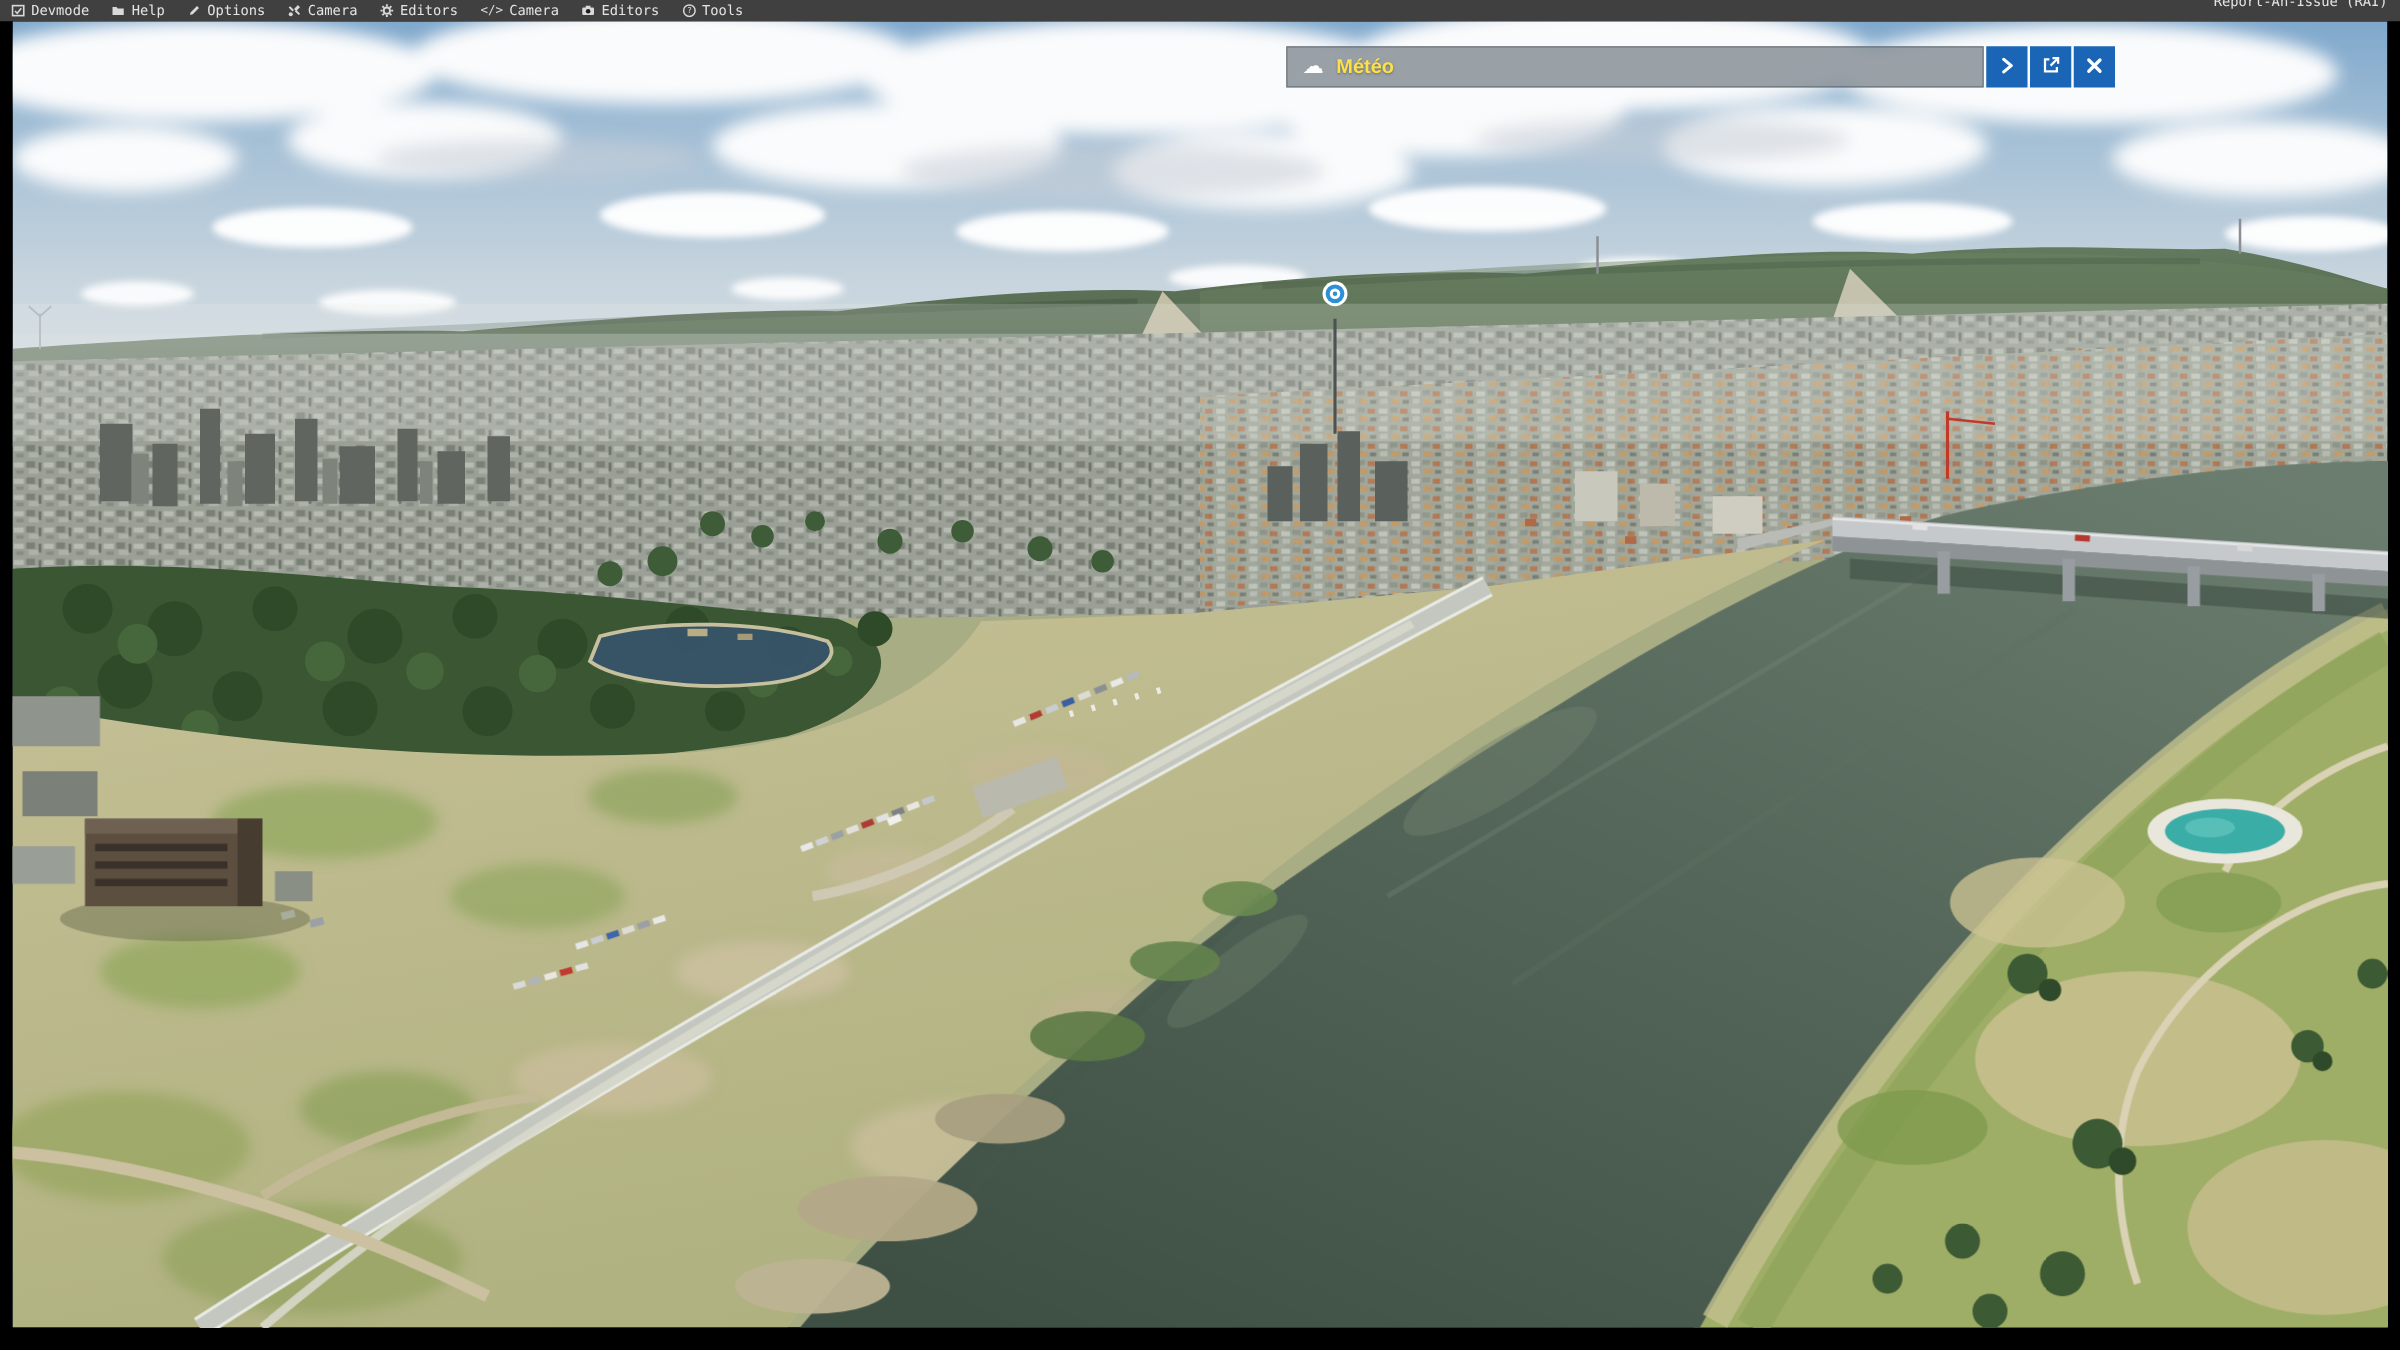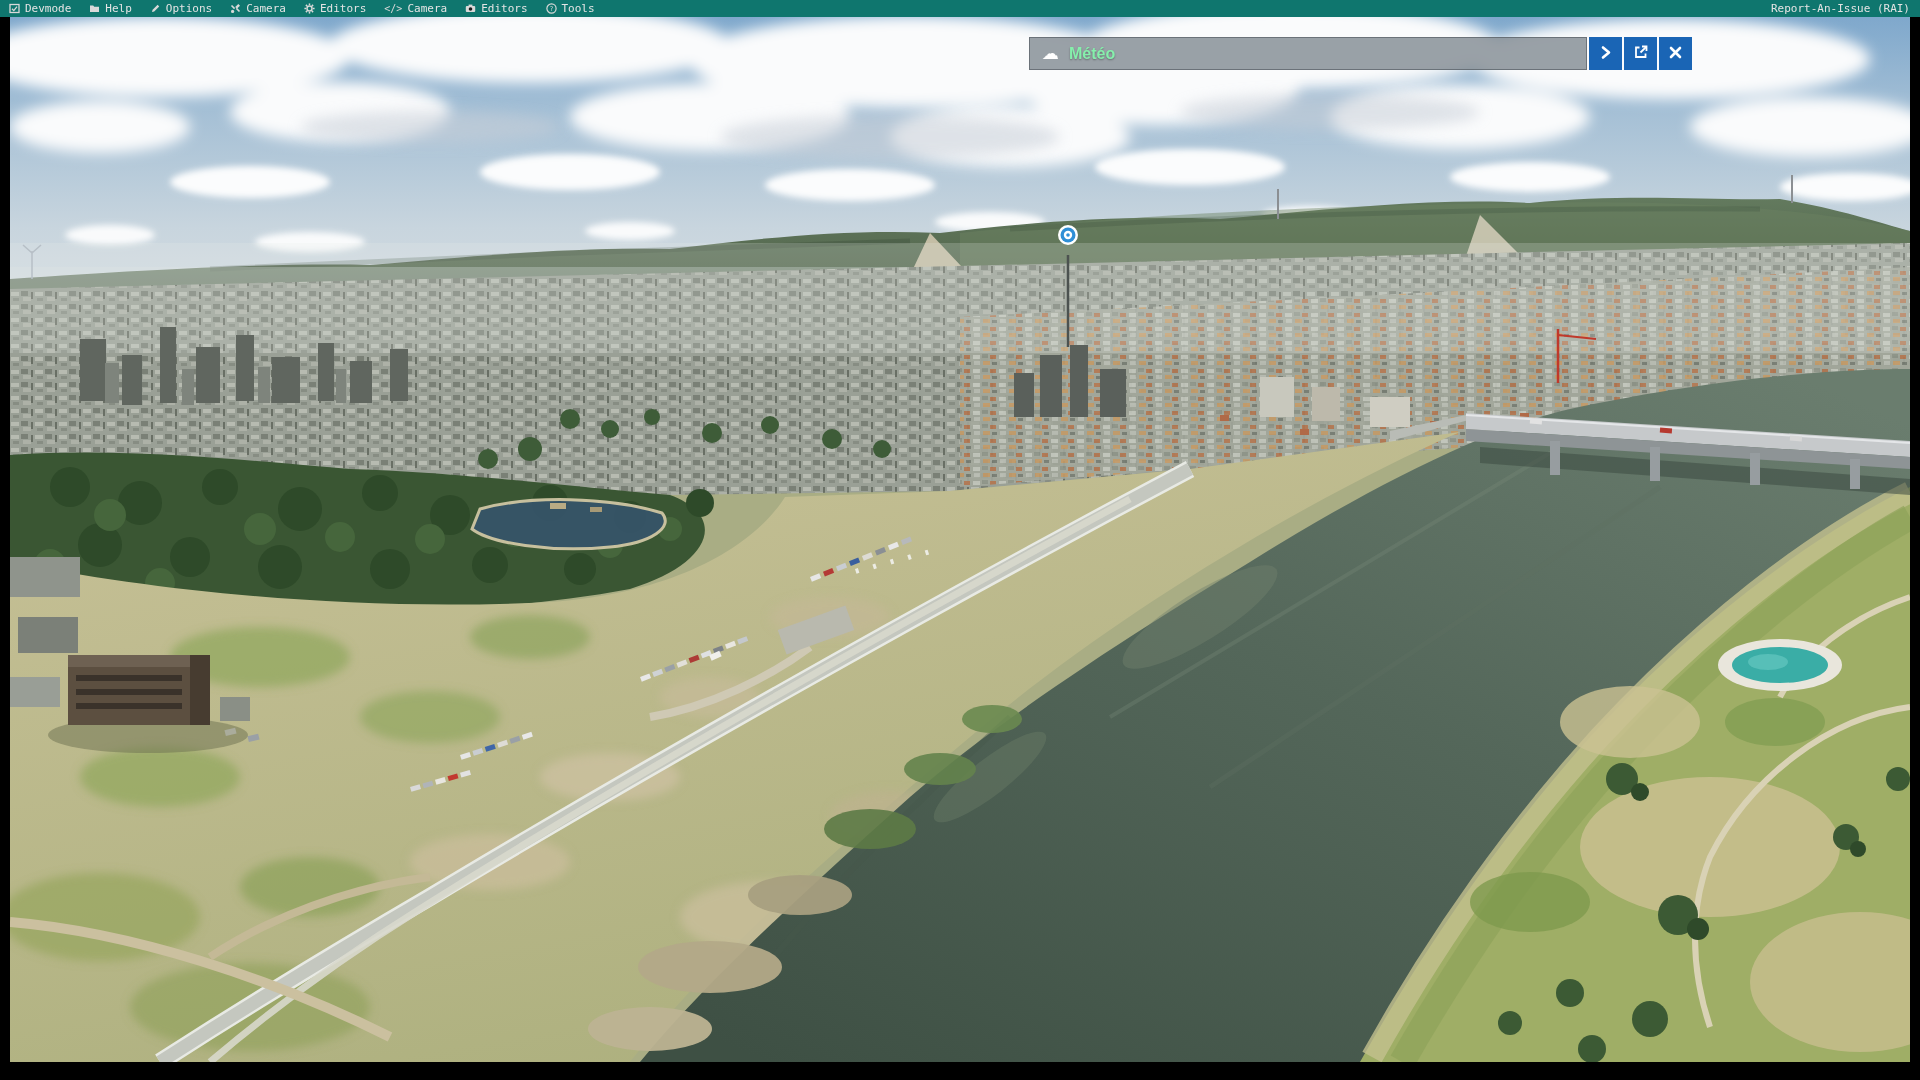--- a/index.html
+++ b/index.html
@@ -1,39 +1,39 @@
 <!DOCTYPE html>
 <html><head>
 <meta charset="utf-8">
 <style>
   * { box-sizing: border-box; }
   html, body { margin:0; padding:0; background:#000; width:1920px; height:1080px; overflow:hidden; }
   #screen { position:relative; width:1920px; height:1080px; background:#000; font-family:"DejaVu Sans", sans-serif; }
 
   
-  .menubar { position:absolute; top:0; left:0; width:100%; height:17px; background:#0f766e;
-             display:flex; align-items:center; font-family:"DejaVu Sans Mono", monospace;
+  .menubar { position:absolute; top:0; left:0; width:100%; height:17px; background:#404040;
+             display:flex; align-items:flex-end; font-family:"DejaVu Sans Mono", monospace;
              font-size:11px; color:#e4e4e4; z-index:30; }
   .mi { display:flex; align-items:center; gap:5px; padding:0 9px; height:100%; line-height:17px; cursor:default; white-space:nowrap; }
   .ic { display:inline-flex; width:11px; height:11px; align-items:center; justify-content:center; }
   .ic svg { display:block; }
   .code-glyph { font-size:10px; color:#d9d9d9; }
   .rai { margin-left:auto; padding:16px 10px; }
 
   
   .viewport { position:absolute; left:10px; right:10px; top:17px; bottom:18px; background:#1a2430; overflow:hidden; z-index:10; }
   .viewport svg { width:100%; height:100%; display:block; }
 
   
   .weather-window { position:absolute; left:1029px; top:37px; width:663px; height:33px; display:flex; z-index:40; }
   .ww-titlebar { flex:1; display:flex; align-items:center; gap:10px; padding:0 12px;
                  background:rgba(132,140,148,0.82); border:1px solid rgba(70,76,84,0.55); }
   .ww-cloud { color:#ffffff; font-size:17px; line-height:1; }
   .ww-title { font-family:"Liberation Sans", sans-serif; font-weight:bold; font-size:16px;
-              color:#86efac; text-shadow:0 1px 2px rgba(0,0,0,0.35); }
+              color:#fde047; text-shadow:0 1px 2px rgba(0,0,0,0.35); }
   .ww-buttons { display:flex; gap:2px; margin-left:2px; }
   .ww-btn { width:33px; height:33px; background:#1a65b5; border:none; display:flex;
             align-items:center; justify-content:center; cursor:pointer; padding:0; }
 </style>
 </head>
 <body>
 
 <div id="screen">
 
   <div class="menubar">

